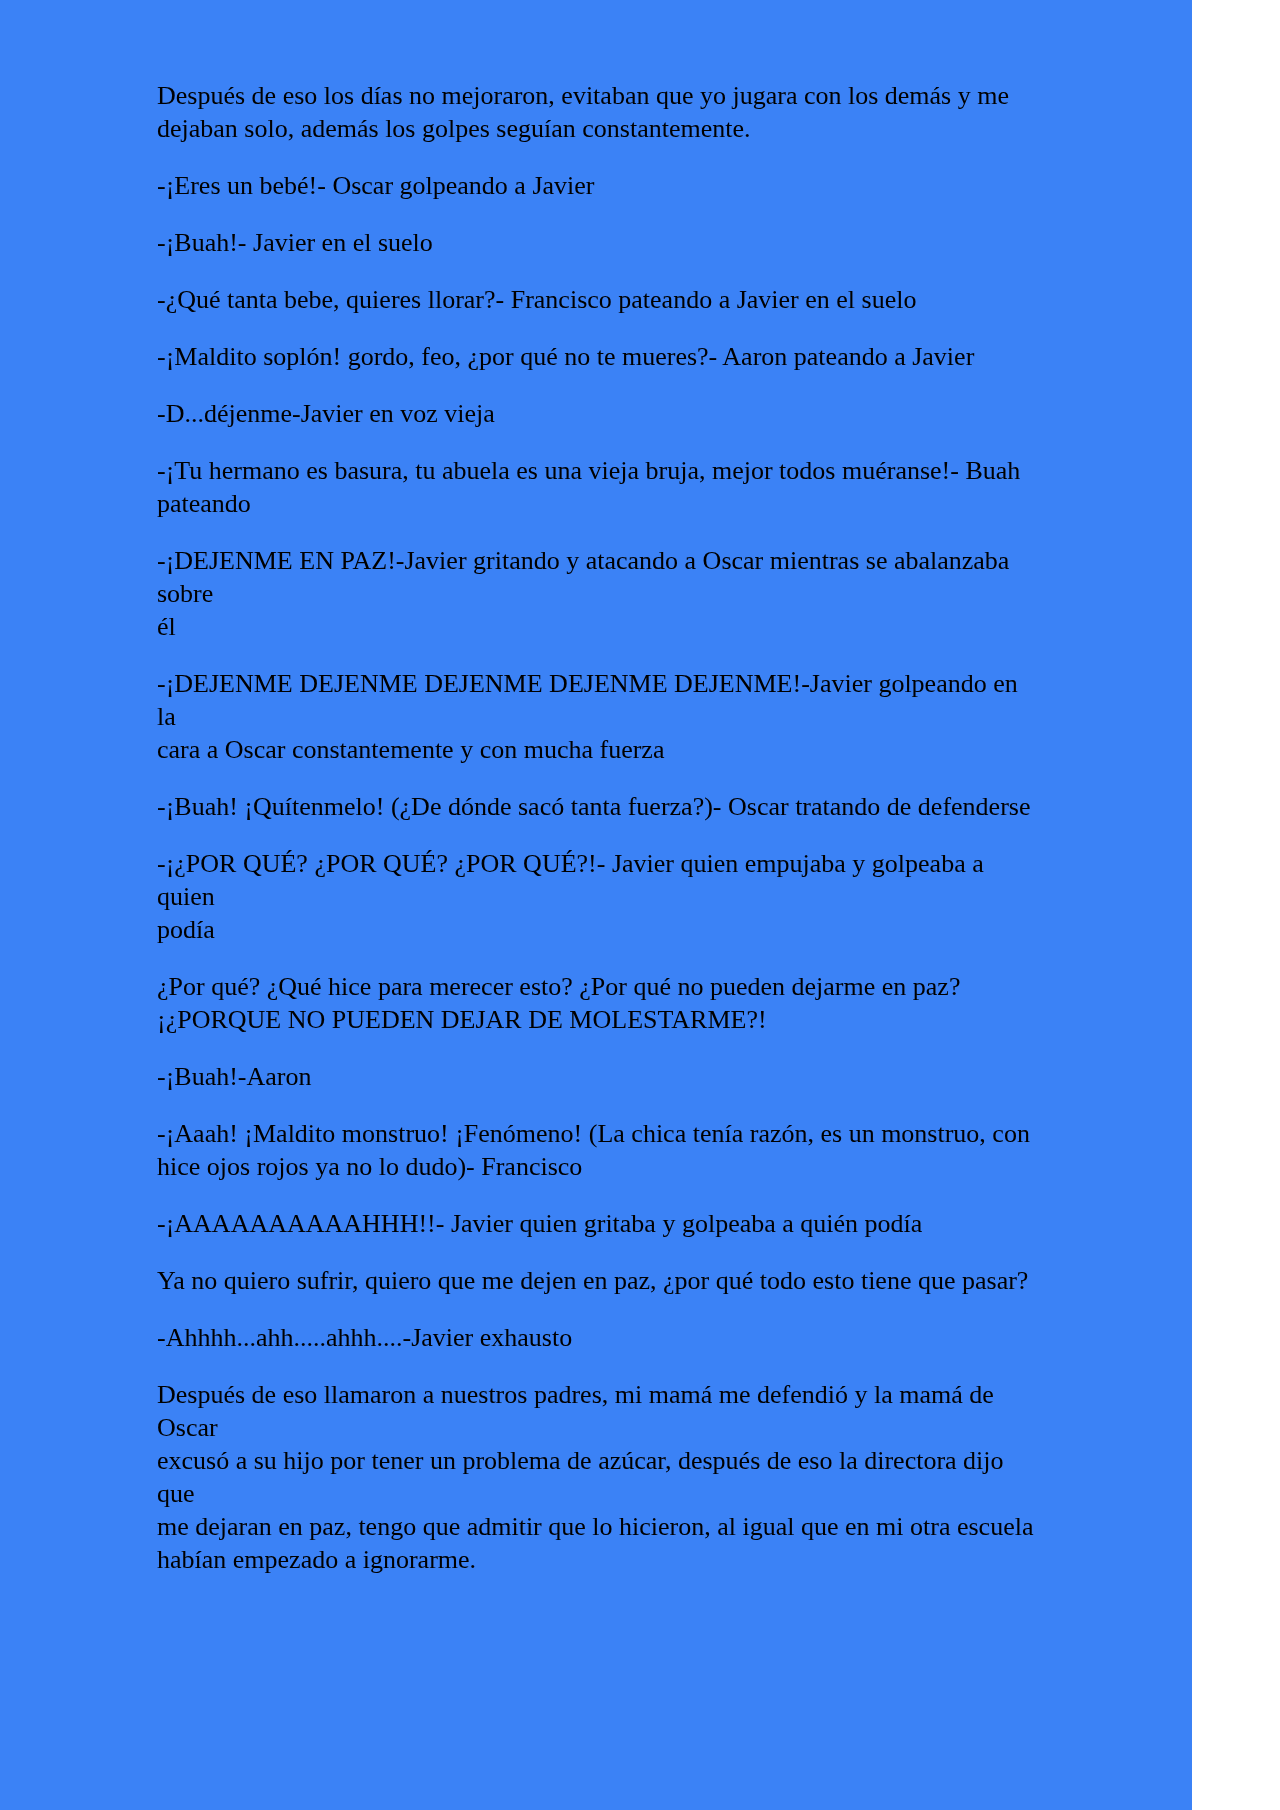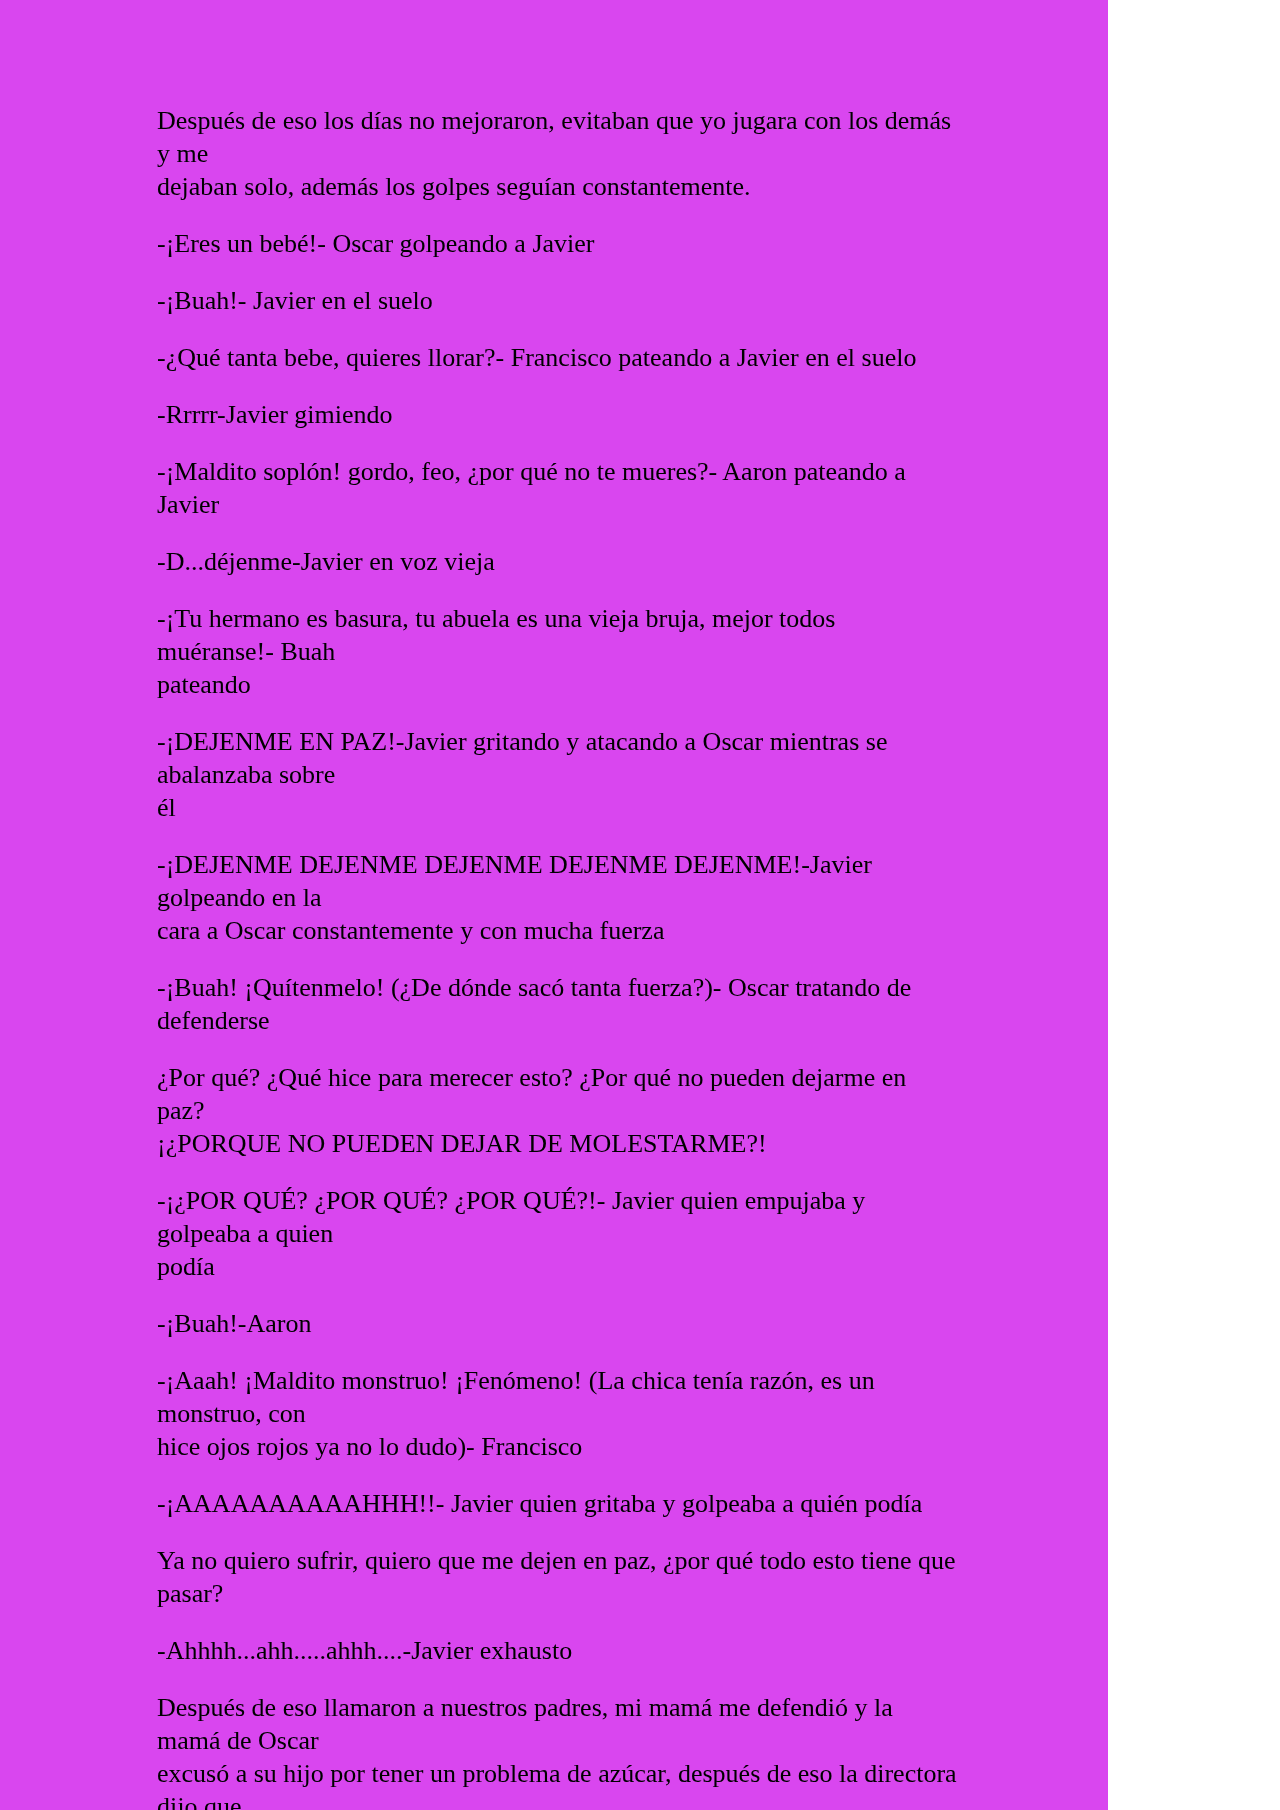--- a/index.html
+++ b/index.html
@@ -2,25 +2,25 @@
 <html><head>
 <meta charset="utf-8">
 <style>
   html, body {
     margin: 0;
     padding: 0;
     background: #ffffff;
   }
   .page {
     position: relative;
-    width: 1108px;
+    width: 1192px;
     height: 1810px;
-    background: #d946ef;
+    background: #3b82f6;
     box-sizing: border-box;
-    padding: 104px 150px 0 157px;
+    padding: 79px 150px 0 157px;
     overflow: hidden;
   }
   .doc-body {
     font-family: "Liberation Serif", "DejaVu Serif", serif;
     font-size: 26px;
     line-height: 33px;
     color: #000000;
   }
   .doc-body p {
     margin: 0 0 24px 0;
@@ -31,34 +31,33 @@
 <body>
 
 <div class="page">
   <div class="doc-body">
 
   <p>Después de eso los días no mejoraron, evitaban que yo jugara con los demás y me
 dejaban solo, además los golpes seguían constantemente.</p>
       <p>-¡Eres un bebé!- Oscar golpeando a Javier</p>
       <p>-¡Buah!- Javier en el suelo</p>
       <p>-¿Qué tanta bebe, quieres llorar?- Francisco pateando a Javier en el suelo</p>
-      <p>-Rrrrr-Javier gimiendo</p>
       <p>-¡Maldito soplón! gordo, feo, ¿por qué no te mueres?- Aaron pateando a Javier</p>
       <p>-D...déjenme-Javier en voz vieja</p>
       <p>-¡Tu hermano es basura, tu abuela es una vieja bruja, mejor todos muéranse!- Buah
 pateando</p>
       <p>-¡DEJENME EN PAZ!-Javier gritando y atacando a Oscar mientras se abalanzaba sobre
 él</p>
       <p>-¡DEJENME DEJENME DEJENME DEJENME DEJENME!-Javier golpeando en la
 cara a Oscar constantemente y con mucha fuerza</p>
       <p>-¡Buah! ¡Quítenmelo! (¿De dónde sacó tanta fuerza?)- Oscar tratando de defenderse</p>
+      <p>-¡¿POR QUÉ? ¿POR QUÉ? ¿POR QUÉ?!- Javier quien empujaba y golpeaba a quien
+podía</p>
       <p>¿Por qué? ¿Qué hice para merecer esto? ¿Por qué no pueden dejarme en paz?
 ¡¿PORQUE NO PUEDEN DEJAR DE MOLESTARME?!</p>
-      <p>-¡¿POR QUÉ? ¿POR QUÉ? ¿POR QUÉ?!- Javier quien empujaba y golpeaba a quien
-podía</p>
       <p>-¡Buah!-Aaron</p>
       <p>-¡Aaah! ¡Maldito monstruo! ¡Fenómeno! (La chica tenía razón, es un monstruo, con
 hice ojos rojos ya no lo dudo)- Francisco</p>
       <p>-¡AAAAAAAAAAHHH!!- Javier quien gritaba y golpeaba a quién podía</p>
       <p>Ya no quiero sufrir, quiero que me dejen en paz, ¿por qué todo esto tiene que pasar?</p>
       <p>-Ahhhh...ahh.....ahhh....-Javier exhausto</p>
       <p>Después de eso llamaron a nuestros padres, mi mamá me defendió y la mamá de Oscar
 excusó a su hijo por tener un problema de azúcar, después de eso la directora dijo que
 me dejaran en paz, tengo que admitir que lo hicieron, al igual que en mi otra escuela
 habían empezado a ignorarme.</p>

